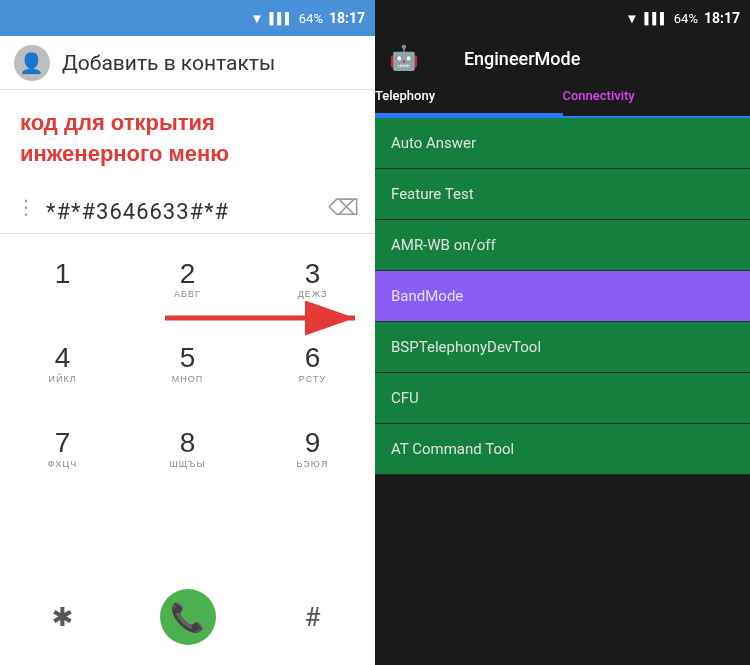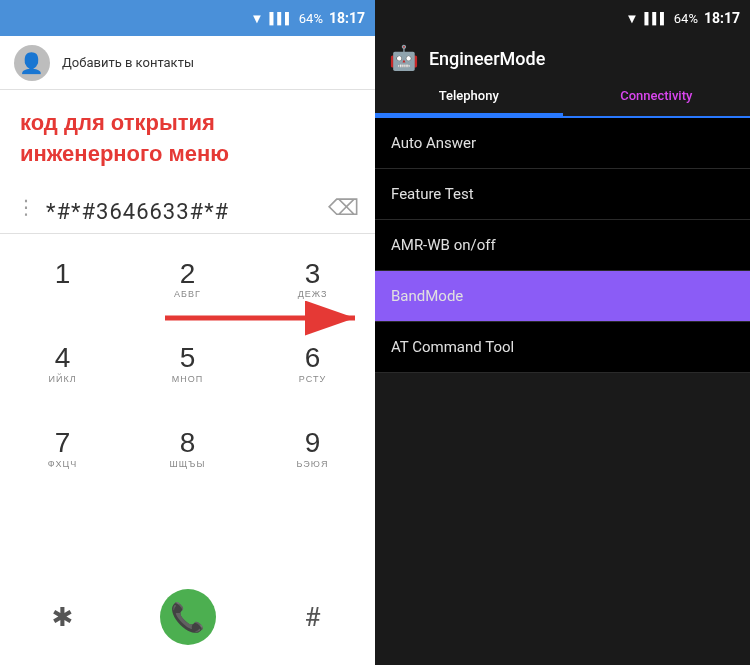--- a/index.html
+++ b/index.html
@@ -42,21 +42,21 @@
       border-radius: 50%;
       background: #bdbdbd;
       display: flex;
       align-items: center;
       justify-content: center;
       color: #fff;
       font-size: 20px;
     }
     .add-contact-text {
       color: #333;
-      font-size: 13px;
+      font-size: 21px;
     }
 
     
     .code-label {
       padding: 18px 20px 12px;
       color: #e53935;
       font-size: 22px;
       font-weight: bold;
       text-align: left;
       line-height: 1.4;
@@ -176,32 +176,32 @@
       align-items: center;
       gap: 10px;
     }
     .app-icon {
       font-size: 24px;
     }
     .app-title {
       color: #fff;
       font-size: 18px;
       font-weight: 500;
+      margin-left: 35px;
     }
 
     
     .tabs {
       display: flex;
       background: #1a1a1a;
       margin-top: 6px;
       border-bottom: 2px solid #2979ff;
     }
     .tab {
       flex: 1;
-      text-align: center;
       padding: 10px 0;
       color: #fff;
       font-size: 13px;
       cursor: pointer;
       font-weight: 500;
     }
     .tab.active {
       border-bottom: 3px solid #2979ff;
       color: #fff;
     }
@@ -215,21 +215,21 @@
       overflow: hidden;
     }
     .menu-item {
       padding: 16px 16px;
       border-bottom: 1px solid #2a2a2a;
       color: #e0e0e0;
       font-size: 15px;
       cursor: pointer;
       display: flex;
       align-items: center;
-      background: #000000;
+      background: #15803d;
       position: relative;
     }
     .menu-item.highlighted {
       background: #8b5cf6;
     }
     .menu-item-text {
       color: #e0e0e0;
       font-size: 15px;
     }
 
@@ -344,20 +344,26 @@
         <span class="menu-item-text">Auto Answer</span>
       </div>
       <div class="menu-item">
         <span class="menu-item-text">Feature Test</span>
       </div>
       <div class="menu-item">
         <span class="menu-item-text">AMR-WB on/off</span>
       </div>
       <div class="menu-item highlighted">
         <span class="menu-item-text">BandMode</span>
+      </div>
+      <div class="menu-item">
+        <span class="menu-item-text">BSPTelephonyDevTool</span>
+      </div>
+      <div class="menu-item">
+        <span class="menu-item-text">CFU</span>
       </div>
       <div class="menu-item">
         <span class="menu-item-text">AT Command Tool</span>
       </div>
     </div>
 </div>
 
 <div class="arrow-container">
   <svg width="220" height="60" viewBox="0 0 220 60">
     <defs>

